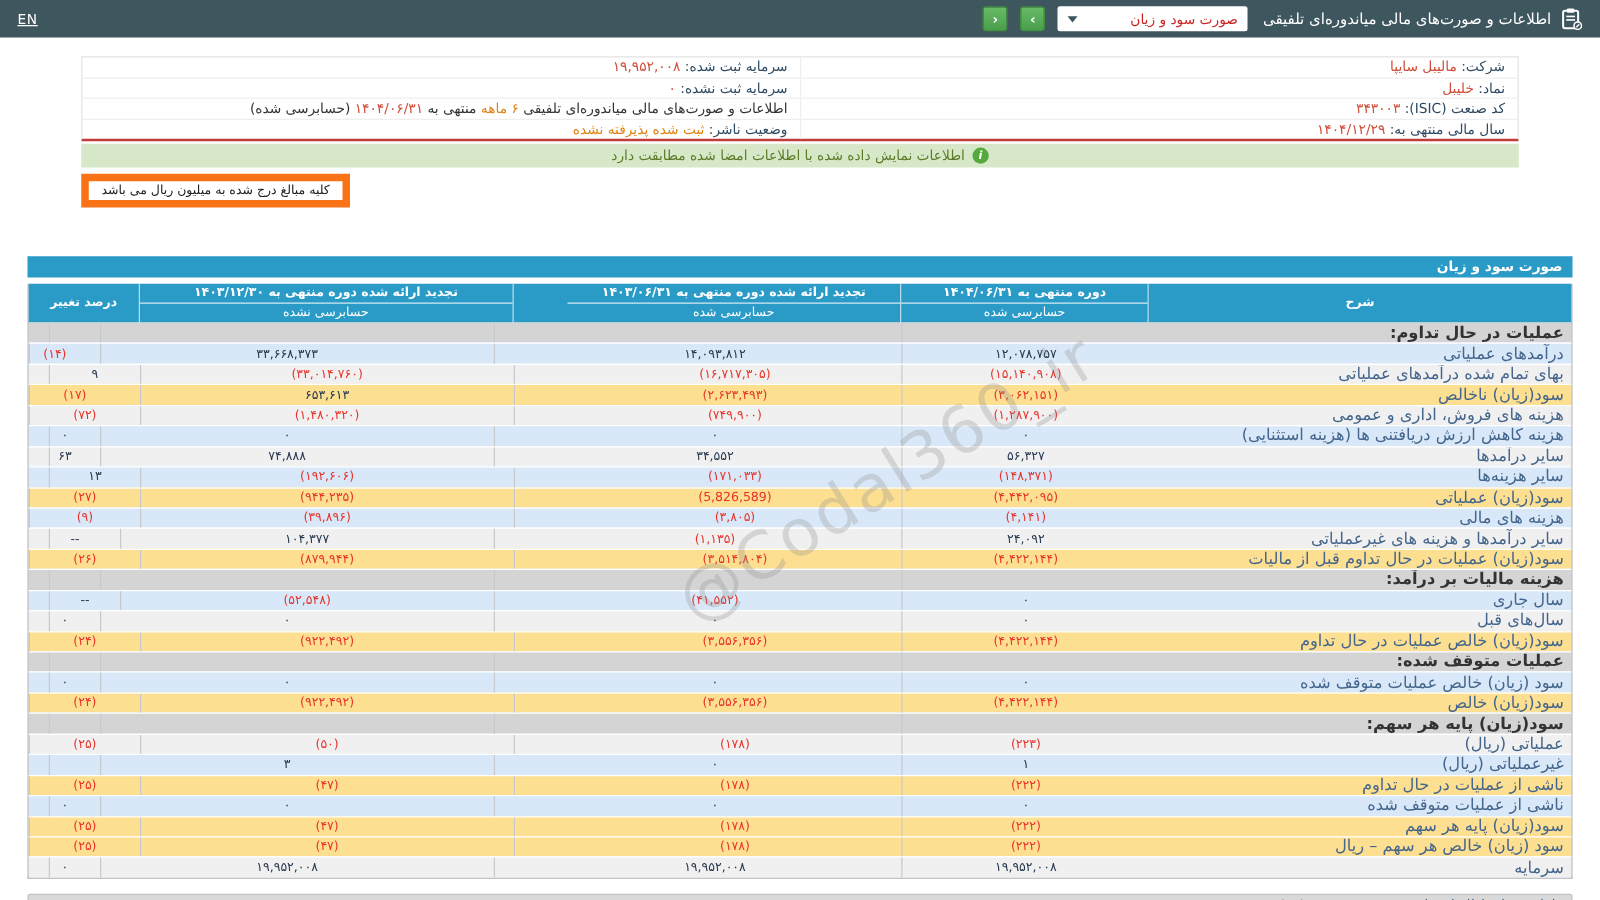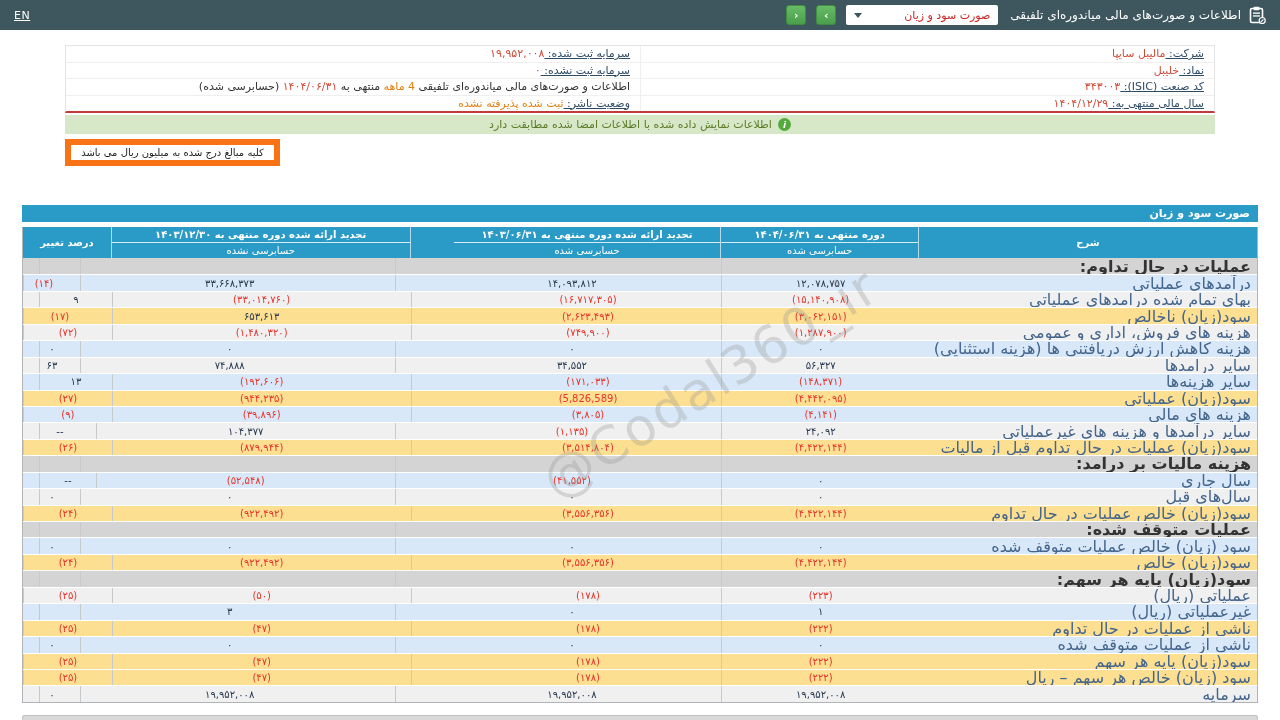--- a/index.html
+++ b/index.html
@@ -39,21 +39,21 @@
   }
   
   .info {
     margin: 15px 65px 0; border: 1px solid #e3e3e3; border-bottom: 2px solid #c23b3b;
     font-size: 11px;
   }
   .info-row { display: flex; border-bottom: 1px solid #efefef; }
   .info-row:last-child { border-bottom: none; }
   .info-cell { width: 50%; padding: 1px 10px; line-height: 13.5px; white-space: nowrap; overflow: hidden; }
   .info-cell.first { border-inline-end: 1px solid #efefef; }
-  .info-label { color: #2f4b63; text-decoration: underline; }
+  .info-label { color: #2f4b63; }
   .val.red { color: #cf4b38; }
   .val.orange { color: #e08214; }
   .val.dark { color: #333333; }
   
   .signed {
     margin: 2px 65px 0; height: 19px; background: #d7e8c8;
     display: flex; align-items: center; justify-content: center; gap: 6px;
     font-size: 11px; color: #5c7a29;
   }
   .info-icon {
@@ -92,21 +92,21 @@
   .stmt-body { font-size: 10px; }
   .srow { display: flex; height: 16.45px; align-items: stretch; }
   .srow + .srow { border-top: 1px solid #ffffff; }
   .srow.blue { background: #d8e8f8; }
   .srow.plain { background: #f0f0f1; }
   .srow.yellow { background: #fcdf90; }
   .srow.section { background: #d4d4d4; }
   .srow .c { display: flex; align-items: center; overflow: hidden; }
   .srow .c + .c { border-inline-start: 1px solid #c6cacd; }
   .srow .lab {
-    justify-content: flex-start; padding: 0 6px; color: #44658c; font-size: 16px;
+    justify-content: flex-start; padding: 0 6px; color: #44658c; font-size: 13px;
     white-space: nowrap;
   }
   .srow.section .lab { color: #333; font-weight: bold; }
   .srow .num { justify-content: center; direction: ltr; font-size: 10px; }
   .num.pos { color: #26374e; margin-left: 16px; }
   .num.neg { color: #e8332a; }
   
   .watermark {
     position: absolute; left: 408px; top: 148px; width: 560px; text-align: center;
     transform: rotate(-32deg); font-size: 52px; color: rgba(145,145,145,.30);
@@ -149,21 +149,21 @@
     <div class="info-row">
       <div class="info-cell first"><span class="info-label">شرکت: </span><span class="val red">مالیبل سایپا</span> </div>
       <div class="info-cell "><span class="info-label">سرمایه ثبت شده: </span><span class="val red">۱۹,۹۵۲,۰۰۸</span> </div>
     </div>
     <div class="info-row">
       <div class="info-cell first"><span class="info-label">نماد: </span><span class="val red">خلیبل</span> </div>
       <div class="info-cell "><span class="info-label">سرمایه ثبت نشده: </span><span class="val red">۰</span> </div>
     </div>
     <div class="info-row">
       <div class="info-cell first"><span class="info-label">کد صنعت (ISIC): </span><span class="val red">۳۴۳۰۰۳</span> </div>
-      <div class="info-cell "><span class="val dark">اطلاعات و صورت‌های مالی میاندوره‌ای تلفیقی </span> <span class="val orange">4 ماهه</span> <span class="val dark">منتهی به </span> <span class="val red">۱۴۰۴/۰۶/۳۱</span> <span class="val dark">(حسابرسی شده)</span> </div>
+      <div class="info-cell "><span class="val dark">اطلاعات و صورت‌های مالی میاندوره‌ای تلفیقی </span> <span class="val orange">۶ ماهه</span> <span class="val dark">منتهی به </span> <span class="val red">۱۴۰۴/۰۶/۳۱</span> <span class="val dark">(حسابرسی شده)</span> </div>
     </div>
     <div class="info-row">
       <div class="info-cell first"><span class="info-label">سال مالی منتهی به: </span><span class="val red">۱۴۰۴/۱۲/۲۹</span> </div>
       <div class="info-cell "><span class="info-label">وضعیت ناشر: </span><span class="val orange">ثبت شده پذیرفته نشده</span> </div>
     </div>
   </div>
 
 <div class="signed">
   <span class="info-icon">i</span>
   <span>اطلاعات نمایش داده شده با اطلاعات امضا شده مطابقت دارد</span>

